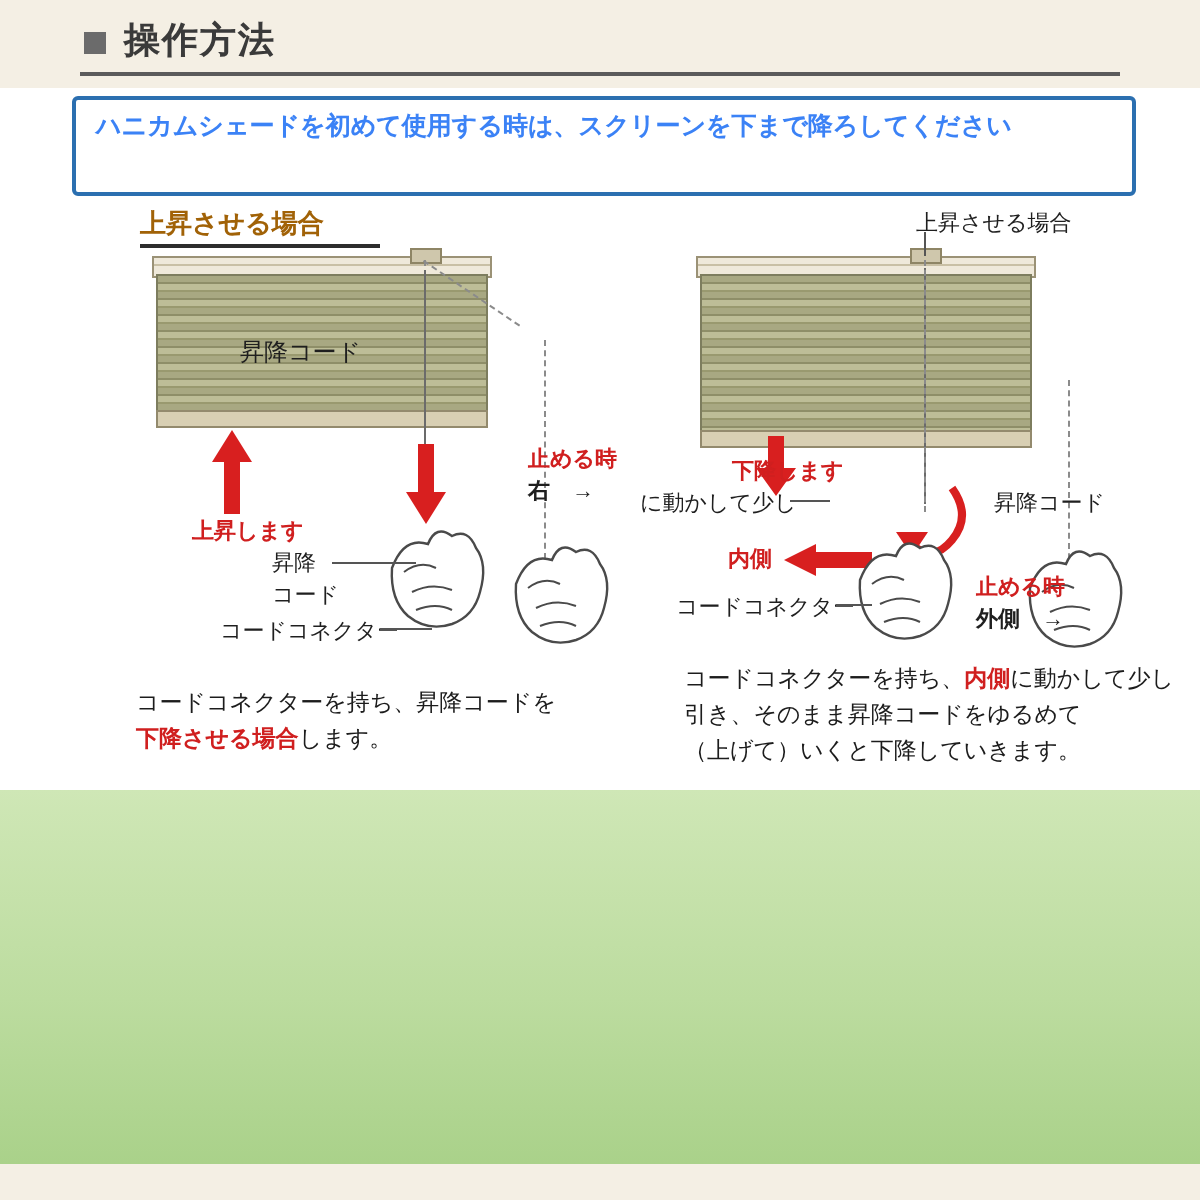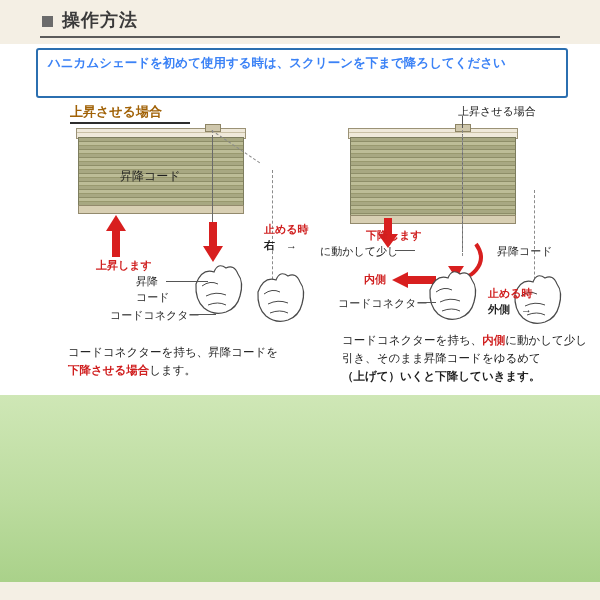--- a/index.html
+++ b/index.html
@@ -226,21 +226,21 @@
     <div class="lbl" style="left:338px;top:296px;">コードコネクター</div>
     <div class="leader" style="left:418px;top:302px;width:18px;"></div>
 
     <div class="lbl lbl-red" style="left:488px;top:286px;">止める時</div>
     <div class="lbl lbl-b" style="left:488px;top:302px;">外側　→</div>
 
     <div class="cap" style="left:342px;top:332px;">
       <span>コードコネクターを持ち、</span><em>内側</em><span>に動かして少し</span>
     </div>
     <div class="cap" style="left:342px;top:350px;">引き、そのまま昇降コードをゆるめて</div>
-    <div class="cap" style="left:342px;top:368px;font-weight:bold;">（上げて）いくと下降していきます。</div>
+    <div class="cap" style="left:342px;top:368px;">（上げて）いくと下降していきます。</div>
   </div>
 
   <div class="banner">
     
 
     
 
     
 
     

